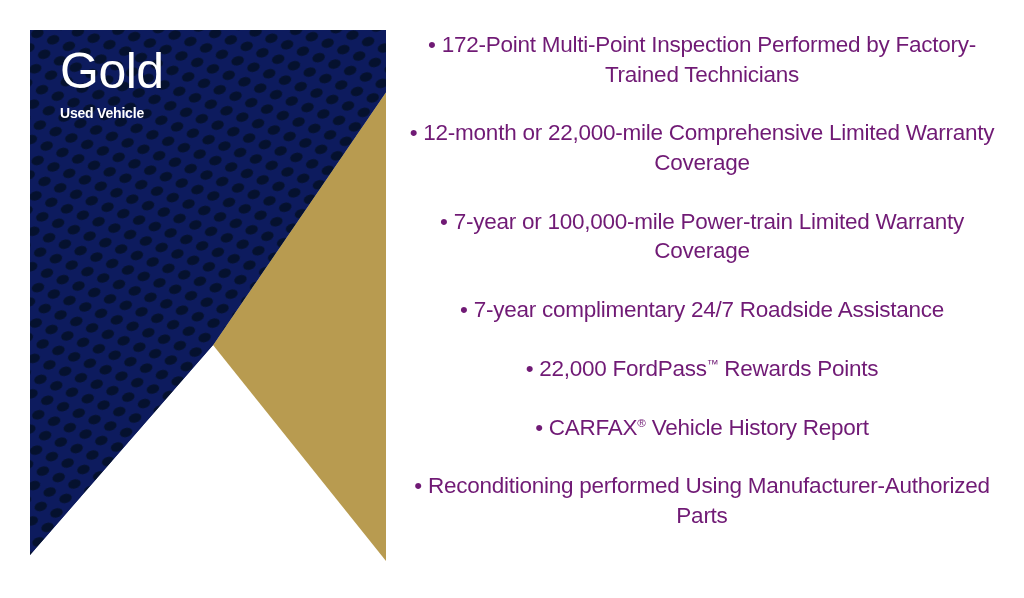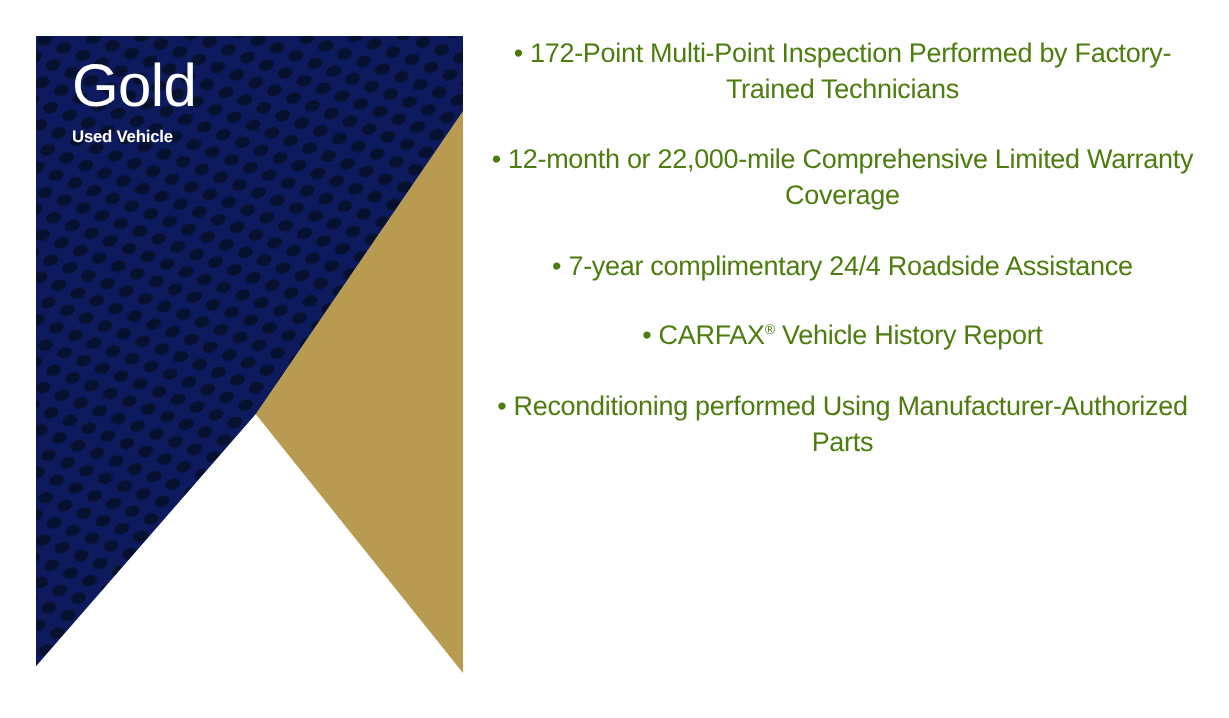--- a/index.html
+++ b/index.html
@@ -74,21 +74,21 @@
     width: 620px;
     height: 540px;
     display: flex;
     flex-direction: column;
     justify-content: flex-start;
     align-items: center;
   }
   .feature {
     width: 100%;
     text-align: center;
-    color: #4d7c0f;
+    color: #701a75;
     font-family: "Liberation Sans", sans-serif;
     font-weight: 400;
     font-size: 22.5px;
     line-height: 1.32;
     letter-spacing: -0.25px;
     margin-bottom: 29px;
   }
   .feature:last-child {
     margin-bottom: 12px;
     text-align: center;
@@ -132,23 +132,25 @@
       <div class="badge-sub">Used Vehicle</div>
     </div>
   </div>
 
   <div id="features">
 
     <div class="feature">• 172-Point Multi-Point Inspection Performed by Factory-Trained Technicians</div>
 
     <div class="feature">• 12-month or 22,000-mile Comprehensive Limited Warranty Coverage</div>
 
+    <div class="feature">• 7-year or 100,000-mile Power-train Limited Warranty Coverage</div>
 
-    <div class="feature">• 7-year complimentary 24/4 Roadside Assistance</div>
+    <div class="feature">• 7-year complimentary 24/7 Roadside Assistance</div>
 
+    <div class="feature"><span>• 22,000 FordPass</span><sup>™</sup><span> Rewards Points</span></div>
 
     <div class="feature"><span>• CARFAX</span><sup>®</sup><span> Vehicle History Report</span></div>
 
     <div class="feature">• Reconditioning performed Using Manufacturer-Authorized Parts</div>
 
   </div>
 
 </div>
 
 </body></html>

